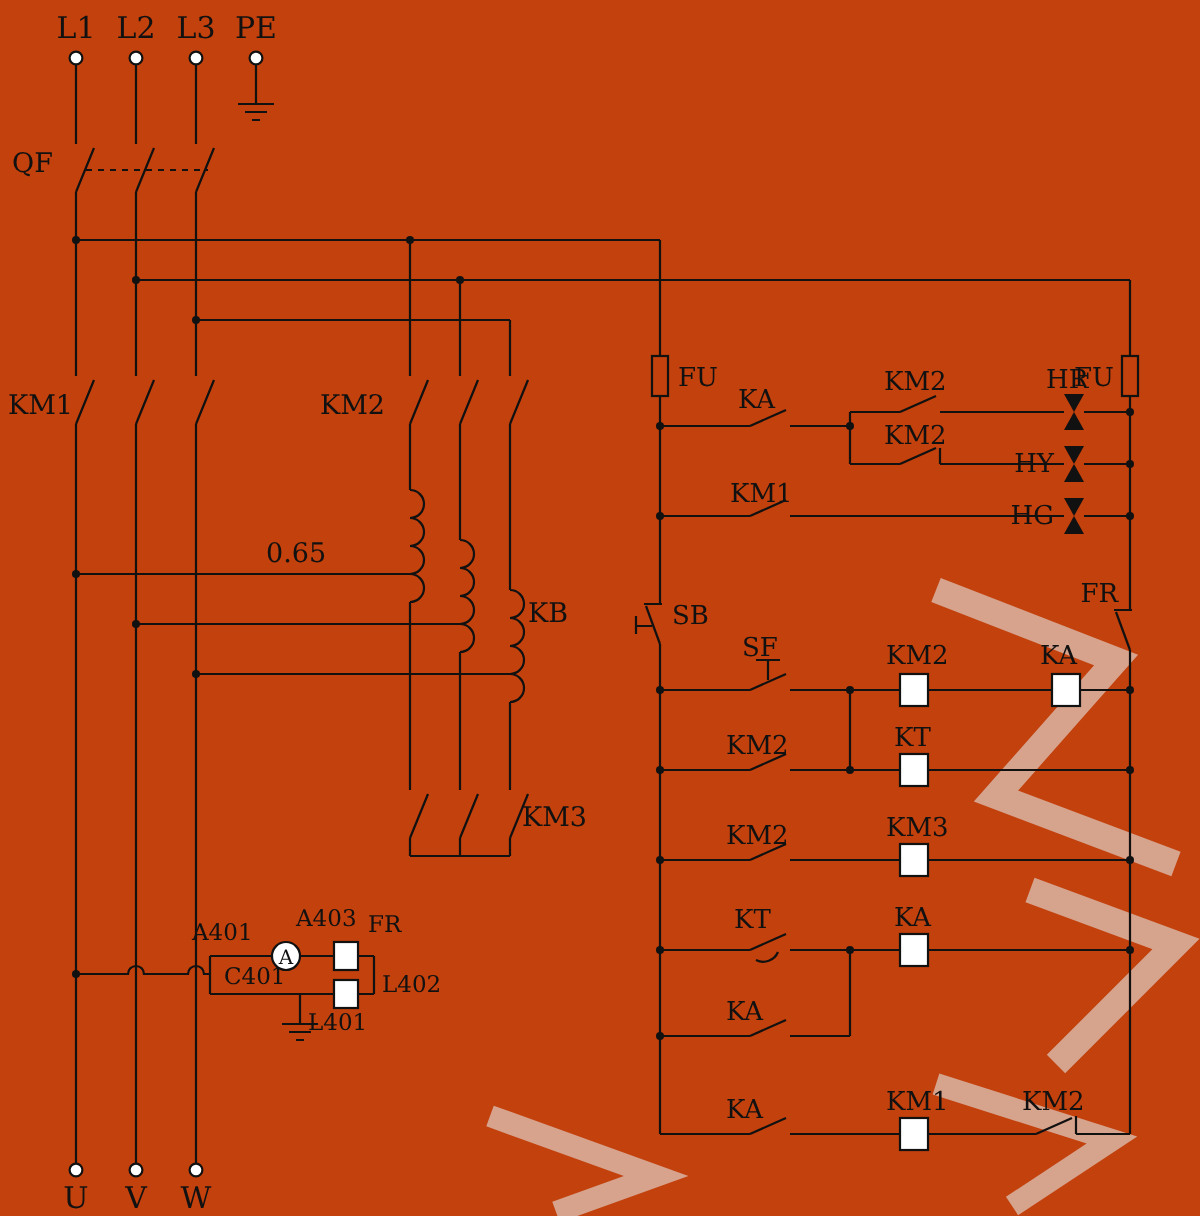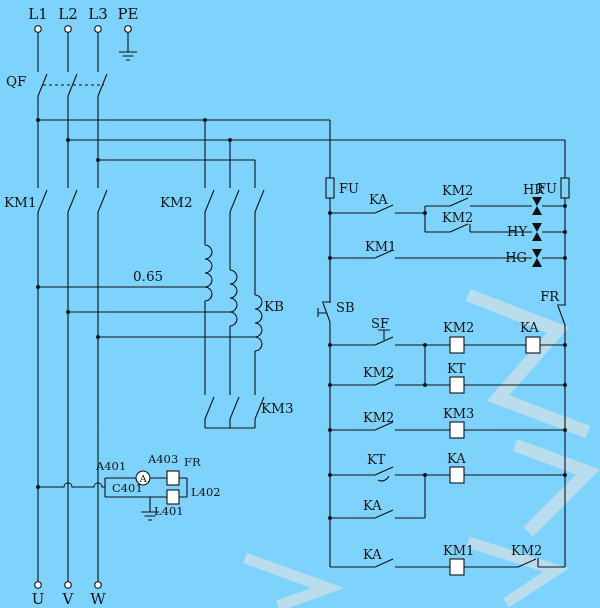--- a/index.html
+++ b/index.html
@@ -1,16 +1,16 @@
 <!DOCTYPE html>
 <html><head>
 <meta charset="utf-8">
 <style>
   html,body{margin:0;padding:0;background:#fff;width:600px;height:608px;overflow:hidden;}
-  .canvas{position:relative;width:600px;height:608px;background:#7dd3fc;}
+  .canvas{position:relative;width:600px;height:608px;background:#c2410c;}
   svg{display:block;}
   text{font-family:"DejaVu Serif","Liberation Serif",serif;fill:#111;}
   .lbl{font-size:13px;}
   .lbl-main{font-size:13.5px;}
   .lbl-phase{font-size:15px;}
   .lbl-wire{font-size:11.5px;}
   .lbl-meter{font-size:10px;}
 </style>
 </head>
 <body>

